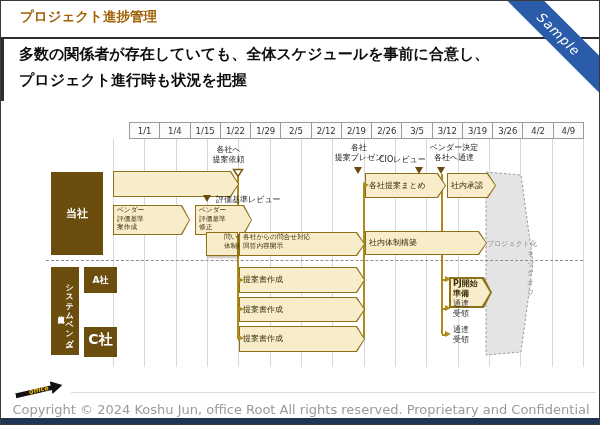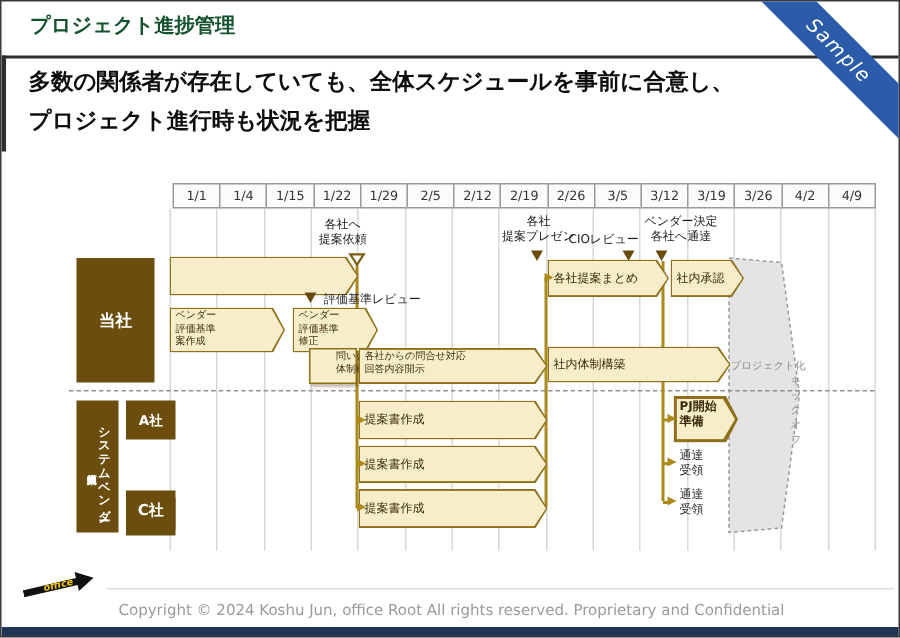--- a/index.html
+++ b/index.html
@@ -1,31 +1,31 @@
 <!DOCTYPE html>
 <html><head>
 <meta charset="utf-8">
 <style>
   html,body{margin:0;padding:0;background:#888;}
   #page{position:relative;width:600px;height:425px;background:#fff;overflow:hidden;
         font-family:"DejaVu Sans","Liberation Sans",sans-serif;border:1px solid #3a3a3a;box-sizing:border-box;}
   .abs{position:absolute;}
   
-  #page-title{left:19px;top:7px;font-size:13.5px;font-weight:bold;color:#14532d;}
+  #page-title{left:19px;top:7px;font-size:13.5px;font-weight:bold;color:#a16207;}
   #title-rule{left:0;top:36px;width:600px;height:2px;background:#2e2e2e;}
   #left-accent{left:0;top:36px;width:3px;height:64px;background:#2e2e2e;}
   .subtitle{left:18px;font-size:15px;font-weight:bold;color:#0d0d0d;}
   #ribbon{top:20px;right:-45px;width:170px;height:26px;background:#2a5caa;transform:rotate(45deg);
           display:flex;align-items:center;justify-content:center;color:#fff;font-style:italic;
           font-size:13px;z-index:60;letter-spacing:1px;}
   
   #date-header{left:112px;top:121px;width:471px;height:17px;display:flex;z-index:5;}
   .date-cell{flex:1;border:1px solid #9b9b9b;margin-left:-1px;background:#fbfbfb;display:flex;
              align-items:center;justify-content:center;font-size:8.5px;color:#333;}
-  .date-cell:first-child{margin-left:2px;}
+  .date-cell:first-child{margin-left:16px;}
   .gridline{position:absolute;top:138px;width:1px;height:228px;background:#d8d8d8;z-index:1;}
   
   .lane{background:#6b4e0d;color:#fff;display:flex;align-items:center;justify-content:center;
         font-weight:bold;z-index:4;}
   #vendor-group{flex-direction:row;}
   #vendor-group .vtxt{writing-mode:vertical-rl;text-orientation:upright;line-height:1.05;}
   
   .bar{position:absolute;background:#8e7019;z-index:4;filter:drop-shadow(1.5px 2px 1px rgba(90,70,20,.35));}
   .bar .fill{position:absolute;inset:1px;background:#f8edcb;}
   .bar.thick .fill{inset:2px;}
@@ -42,21 +42,21 @@
   .stub{position:absolute;height:1.5px;background:#ad8a1c;z-index:5;}
   .ah{position:absolute;width:0;height:0;border-top:3.5px solid transparent;border-bottom:3.5px solid transparent;
       border-left:6px solid #ad8a1c;z-index:5;}
   .free-label{position:absolute;font-size:8px;line-height:1.25;color:#2a2a2a;z-index:5;white-space:nowrap;}
   #dashed-sep{left:45px;top:259px;width:537px;border-top:1px dashed #8f8f8f;z-index:2;}
   
   #future-svg{left:480px;top:165px;z-index:2;}
   #future-label{left:486px;top:239px;width:48px;font-size:7px;line-height:1.4;color:#8c8c8c;z-index:3;}
   
   #footer-rule{left:70px;top:391px;width:525px;height:1px;background:#dcdcdc;}
-  #copyright{left:0;top:401px;width:600px;text-align:center;font-size:10px;color:#9a9a9a;}
+  #copyright{left:0;top:401px;width:600px;text-align:center;font-size:13px;color:#9a9a9a;}
   #logo{left:5px;top:382px;width:62px;height:36px;}
   #logo-arrow{position:absolute;left:9px;top:1px;width:48px;height:13px;background:#111;
               transform:rotate(-13deg);display:flex;align-items:center;justify-content:center;
               clip-path:polygon(0 32%,76% 32%,76% 0,100% 50%,76% 100%,76% 68%,0 68%);}
   #logo-arrow span{font-size:6.5px;font-style:italic;font-weight:bold;color:#f4c30d;transform:translateY(-1px);}
   #logo-root{position:absolute;left:0;top:10px;font-size:17px;font-weight:bold;color:#101010;letter-spacing:0;}
   #bottom-bar{left:0;bottom:0;width:600px;height:6px;background:#1f3553;}
 </style>
 </head>
 <body>
@@ -155,21 +155,21 @@
   <div class="ah" style="left:444px;top:329.5px;"></div>
 
   <div class="abs lane" style="left:50px;top:171px;width:52px;height:83px;font-size:11px;">当社</div>
   <div id="dashed-sep" class="abs"></div>
   <div class="abs lane" id="vendor-group" style="left:50px;top:266px;width:28px;height:88px;">
     <span class="vtxt" style="font-size:6.5px;">提案依頼</span>
     <span class="vtxt" style="font-size:8px;">システムベンダー</span>
   </div>
   <div class="abs lane" style="left:83px;top:266px;width:33px;height:26px;font-size:9px;">A社</div>
   <div class="abs lane" style="left:83px;top:296px;width:33px;height:25px;font-size:9px;margin-top:35px;">B社</div>
-  <div class="abs lane" style="left:83px;top:326px;width:33px;height:26px;font-size:10px;">C社</div>
+  <div class="abs lane" style="left:83px;top:326px;width:33px;height:26px;font-size:14px;">C社</div>
 
   <div class="bar tip" style="left:112px;top:170px;width:126px;height:26px;">
     <div class="fill"></div>
   </div>
   <div class="bar tip" style="left:112px;top:204px;width:77px;height:30px;">
     <div class="fill"></div>
     <div class="txt s">
         <span>ベンダー</span>
         <span>評価基準</span>
         <span>案作成</span>
@@ -227,21 +227,21 @@
     <div class="txt vc">
         <span>提案書作成</span>
       </div>
   </div>
   <div class="bar tip" style="left:238px;top:325px;width:126px;height:26px;">
     <div class="fill"></div>
     <div class="txt vc">
         <span>提案書作成</span>
       </div>
   </div>
-  <div class="bar tip thick" style="left:448px;top:263px;width:43px;height:31px;">
+  <div class="bar tip thick" style="left:448px;top:276px;width:43px;height:31px;">
     <div class="fill"></div>
     <div class="txt" style="font-weight:bold;">
         <span>PJ開始</span>
         <span>準備</span>
       </div>
   </div>
   <div class="free-label" style="left:452px;top:298px;">
     <span style="display:block;">通達</span>
     <span style="display:block;">受領</span>
   </div>

